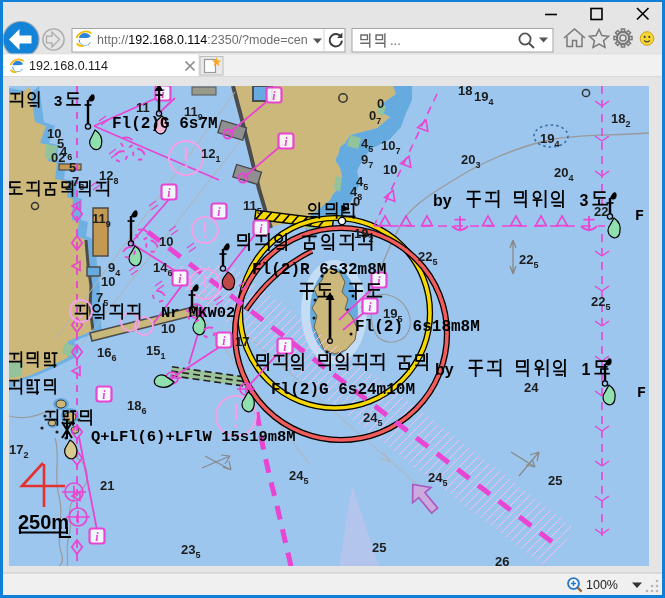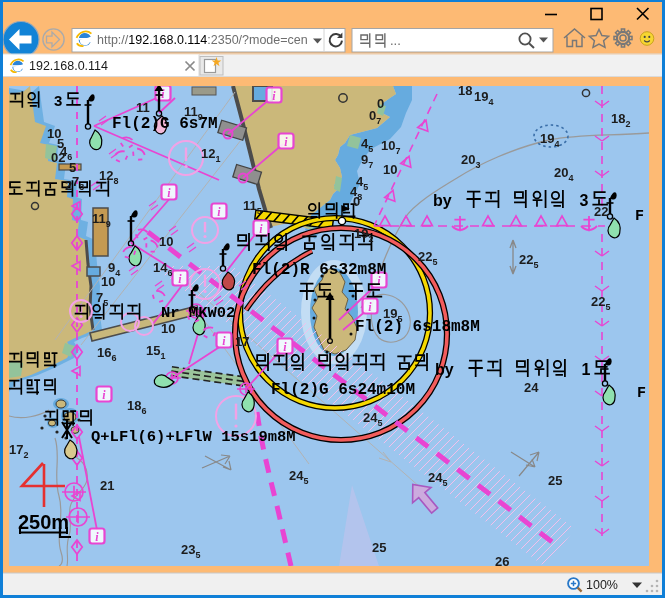--- a/index.html
+++ b/index.html
@@ -1,16 +1,16 @@
 <!DOCTYPE html>
 <html><head><meta charset="utf-8">
 <style>
 * { margin:0; padding:0; box-sizing:border-box; }
 html,body { width:665px; height:598px; overflow:hidden; font-family:"Liberation Sans",sans-serif; background:#fff; }
-#win { position:relative; width:665px; height:598px; background:#fdba74;
+#win { position:relative; width:665px; height:598px; background:#e5e5e5;
   border-left:3px solid #0f7fd7; border-right:3px solid #0f7fd7;
   border-top:2px solid #0f7fd7; border-bottom:3px solid #0f7fd7; }
 #chrome { position:absolute; left:0; top:0; }
 #map { position:absolute; left:6px; top:84px; }
 </style></head>
 <body>
 <div id="win">
     <svg id="chrome" width="659" height="593">
 
   <path d="M542,12.5 h12" stroke="#000" stroke-width="1.6"></path>

